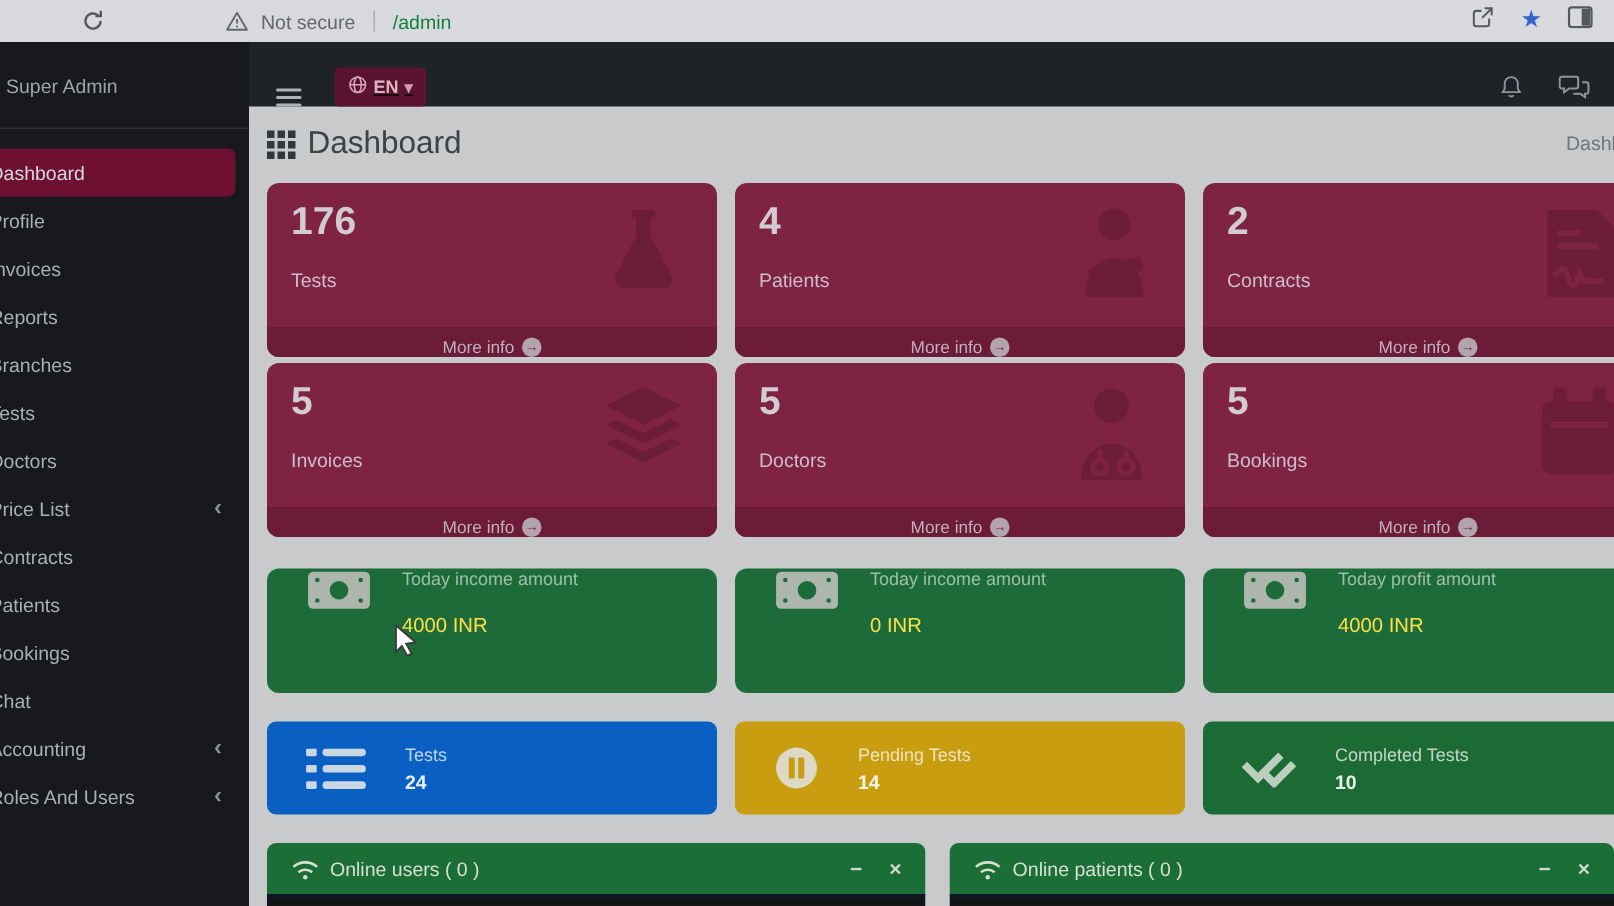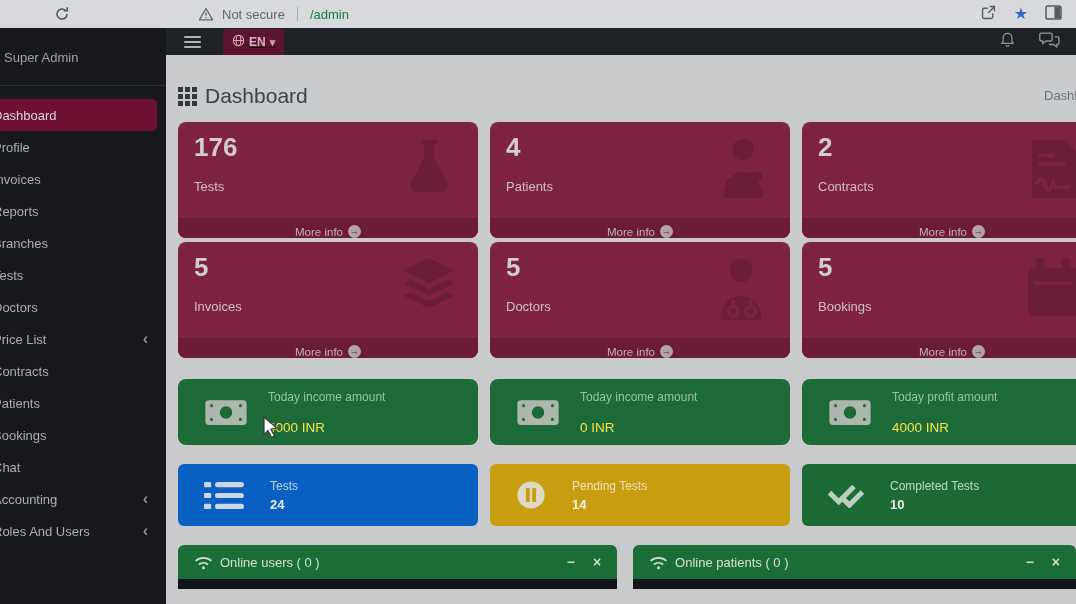--- a/index.html
+++ b/index.html
@@ -1,21 +1,21 @@
 <!DOCTYPE html>
 <html><head>
 <meta charset="utf-8">
 <style>
   * { margin:0; padding:0; box-sizing:border-box; }
   html,body { width:1076px; height:604px; overflow:hidden; }
   body { font-family:"Liberation Sans", sans-serif; background:#c9cacc; position:relative; }
 
   
   .browser-bar { position:absolute; left:0; top:0; width:1076px; height:28px;
-    background:#d7d9dc; display:flex; align-items:center; z-index:30;gap:48px; }
+    background:#d7d9dc; display:flex; align-items:center; z-index:30; }
   .reload-btn { margin-left:54px; width:18px; height:18px; color:#55585c; display:flex; align-items:center; }
   .addr { display:flex; align-items:center; margin-left:78px; color:#63666a; font-size:13px; flex:1; min-width:0; }
   .warn-icon { display:flex; margin-right:8px; color:#63666a; }
   .addr .sep { width:1px; height:14px; background:#a9acb0; margin:0 12px; }
   .url-host { color:#44474b; }
   .url-path { color:#15803d; }
   .browser-actions { display:flex; align-items:center; gap:17px; margin-right:14px; color:#55585c; }
   .star-icon::after { content:"★"; color:#3565c9; font-size:16px; line-height:1; }
 
   
@@ -24,22 +24,22 @@
     font-size:15px; font-weight:bold; white-space:nowrap; padding-left:0; text-indent:-5px; }
   .side-user { padding:22px 0 20px 4px; color:#9ea3a8; font-size:13px; border-bottom:1px solid #2b2e32; }
   .side-menu { margin-top:13px; }
   .side-item { height:32px; display:flex; align-items:center; justify-content:space-between;
     padding-right:18px; color:#aaafb4; font-size:13px; cursor:default; }
   .side-item .lbl { white-space:nowrap; text-indent:-7px; display:block; }
   .side-item.active { background:#6d1031; border-radius:0 5px 5px 0; width:157px; color:#d5d8dc; }
   .chev-left-icon::after { content:"‹"; font-size:16px; line-height:1; color:#8b9095; font-weight:bold; }
 
   
-  .navbar { position:absolute; left:166px; top:28px; width:910px; height:27px; background:#1f2327;
-    display:flex; align-items:center; z-index:10;text-decoration:underline; }
+  .navbar { position:absolute; left:166px; top:28px; width:910px; height:43px; background:#1f2327;
+    display:flex; align-items:flex-end; z-index:10;text-decoration:underline; }
   .hamburger { width:17px; margin-left:18px; display:flex; flex-direction:column; gap:3px; }
   .hamburger i { display:block; height:2px; background:#aeb2b6; border-radius:1px; }
   .lang-btn { margin-left:22px; height:26px; padding:0 9px; background:#5a1430; border-radius:3px;
     display:flex; align-items:center; gap:4px; color:#ddb3c2; font-size:12px; font-weight:bold; }
   .caret-down-icon::after { content:"▾"; font-size:11px; color:#cf9cb0; }
   .nav-right { margin-left:auto; display:flex; align-items:center; gap:24px; margin-right:16px; color:#90959a; }
 
   
   .content { position:absolute; left:166px; top:70px; width:910px; height:534px;
     background:#c9cacc; overflow:hidden; padding-left:12px; }
@@ -55,21 +55,21 @@
   .sb-value { font-size:26px; font-weight:bold; color:#d2cbd0; margin:10px 0 0 16px; }
   .sb-label { font-size:13px; color:#cdbfc7; margin:16px 0 0 16px; }
   .sb-icon { position:absolute; right:18px; top:14px; color:#6c1e39; }
   .sb-footer { position:absolute; left:0; right:0; bottom:0; height:20px; background:#6c1c36;
     display:flex; align-items:flex-end; justify-content:center; gap:5px; color:#c0b0b9; font-size:11.5px; }
   .mi-arrow { width:13px; height:13px; border-radius:50%; background:#b3a3ac; color:#6c1c36;
     display:inline-flex; align-items:center; justify-content:center; }
   .mi-arrow::after { content:"→"; font-size:9px; font-weight:bold; line-height:1; }
 
   .info-grid { display:grid; grid-template-columns:repeat(3,300px); gap:12px; margin-top:21px; }
-  .info-box { height:66px; background:#1c6b39; border-radius:8px; display:flex; align-items:center; }
+  .info-box { height:83px; background:#1c6b39; border-radius:8px; display:flex; }
   .ib-icon { margin:0 0 0 26px; display:flex; }
   .ib-text { margin-left:20px; }
   .ib-title { font-size:12px; color:#9cc0a7; }
   .ib-value { font-size:13.5px; font-weight:normal; color:#fde047; margin-top:16px; }
 
   .mini-grid { display:grid; grid-template-columns:repeat(3,300px); gap:12px; margin-top:19px; }
   .mini-box { height:62px; border-radius:6px; display:flex; align-items:center; }
   .mini-blue { background:#0a60c2; }
   .mini-yellow { background:#c99d10; }
   .mini-green { background:#1c6b35; }

